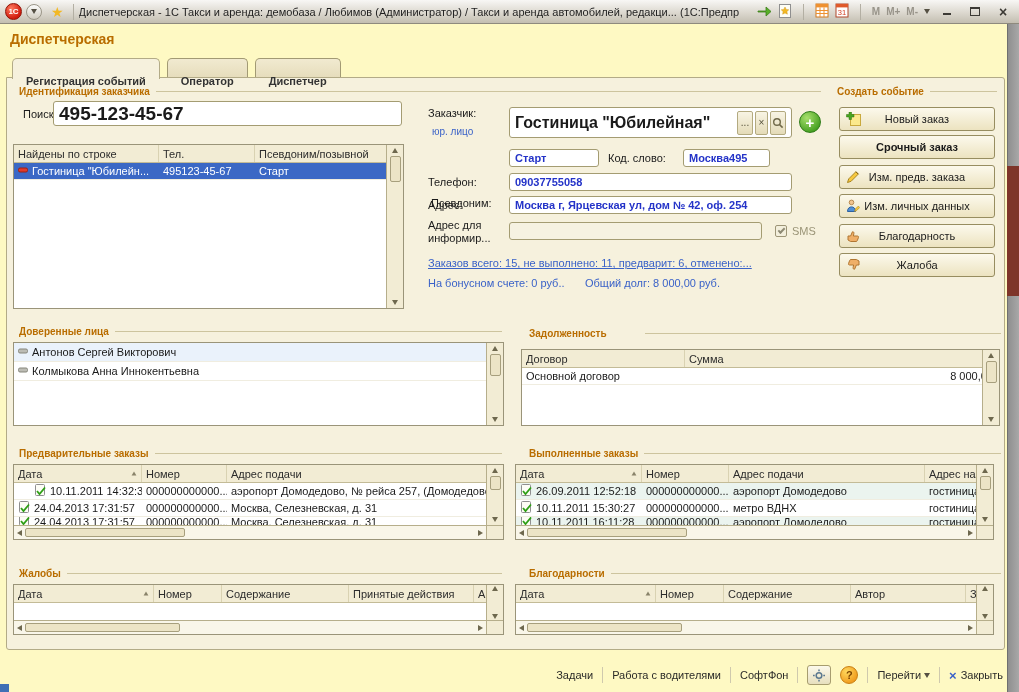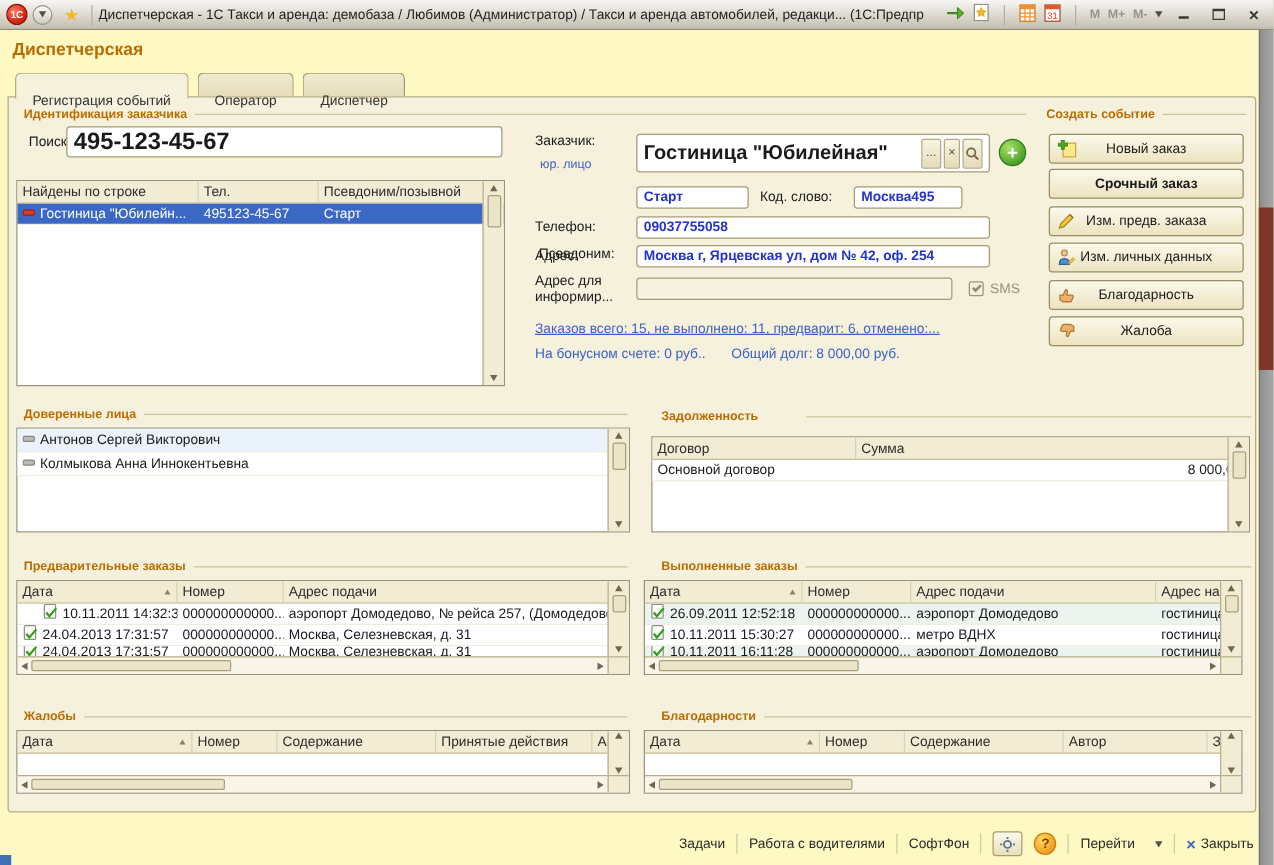--- a/index.html
+++ b/index.html
@@ -31,21 +31,21 @@
   .x-glyph { font-size:14px; font-weight:bold; line-height:1;}
   .tri-down { width:0; height:0; border-left:3.5px solid transparent; border-right:3.5px solid transparent; border-top:5px solid #555043;}
   .tri-up { width:0; height:0; border-left:3.5px solid transparent; border-right:3.5px solid transparent; border-bottom:5px solid #6e684e;}
   .tri-d2 { width:0; height:0; border-left:3.5px solid transparent; border-right:3.5px solid transparent; border-top:5px solid #6e684e;}
   .tri-left { width:0; height:0; border-top:3.5px solid transparent; border-bottom:3.5px solid transparent; border-right:5px solid #6e684e;}
   .tri-right { width:0; height:0; border-top:3.5px solid transparent; border-bottom:3.5px solid transparent; border-left:5px solid #6e684e;}
   
   .heading { position:absolute; left:10px; top:31px; font-size:14px; font-weight:bold; color:#b96d00;}
   .tabs { position:absolute; left:12px; top:58px; display:flex; gap:7px; z-index:3;}
   .tab { height:19px; padding:16px 13px 0; border:1px solid #a29a74; border-bottom:none;
-    border-radius:5px 5px 0 0; background:linear-gradient(#f1ead0,#e6ddbc); color:#333; cursor:pointer;}
+    border-radius:5px 5px 0 0; background:linear-gradient(#f1ead0,#e6ddbc); color:#333; cursor:pointer;font-weight:bold;}
   .tab.active { background:#f6f1dd; height:21px; border-color:#b3ab87;}
   .panel { position:absolute; left:6px; top:77px; width:999px; height:573px;
     background:#f6f1dd; border:1px solid #b3ab87; border-radius:0 3px 3px 3px; z-index:2;}
   .group-head { position:absolute; display:flex; align-items:center; height:14px;}
   .group-title { color:#b96d00; font-weight:bold; font-size:10px; white-space:nowrap;}
   .group-line { flex:1; height:1px; background:#cdc49e; margin-left:6px;}
   .lbl { position:absolute; white-space:nowrap; color:#1a1a1a;}
   .input { position:absolute; background:#fff; border:1px solid #a49c72; border-radius:3px;
     display:flex; align-items:center; padding:0 5px; overflow:hidden;}
   .fld-blue { color:#2433c8; font-weight:bold; white-space:nowrap;}
@@ -523,21 +523,21 @@
           <g stroke="#5b788f" stroke-width="1.5">
             <line x1="7" y1="0.5" x2="7" y2="2.2"></line>
             <line x1="7" y1="10.8" x2="7" y2="12.5"></line>
             <line x1="1" y1="6.5" x2="2.7" y2="6.5"></line>
             <line x1="11.3" y1="6.5" x2="13" y2="6.5"></line>
           </g>
         </svg>
     </span>
     <span class="help-btn">?</span>
     <span class="fsep"></span>
-    <span class="flink" style="display:flex; align-items:center; gap:16px;">
+    <span class="flink" style="display:flex; align-items:center; gap:3px;">
       <span>Перейти</span>
         <span class="tri-down"></span>
     </span>
     <span class="fsep"></span>
     <span class="flink" style="display:flex; align-items:center; gap:4px;">
       <span style="color:#3a62c8; font-weight:bold; font-size:13px; line-height:1;">×</span>
       <span>Закрыть</span>
     </span>
   </div>
 

